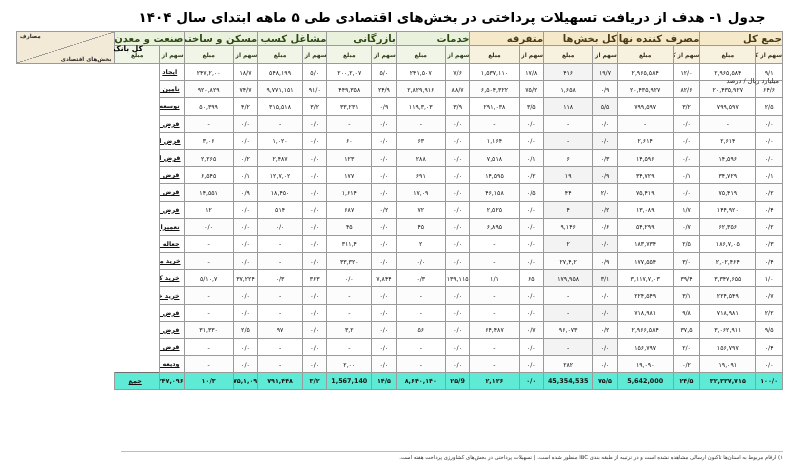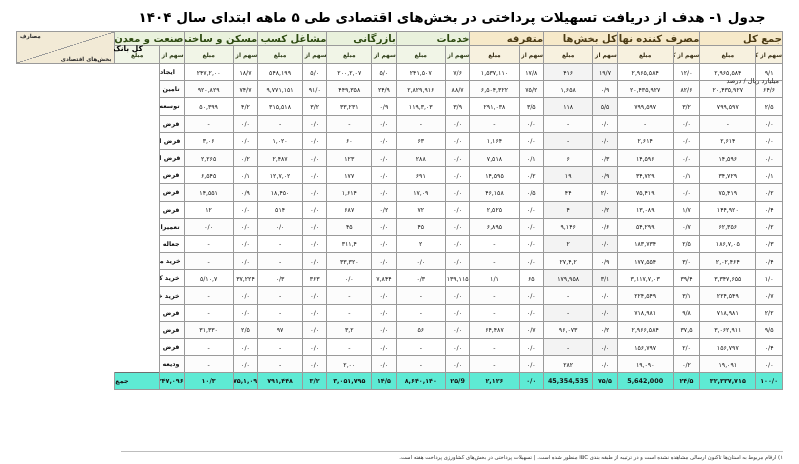--- a/index.html
+++ b/index.html
@@ -75,26 +75,27 @@
   }
   .hdr-sub.alt{background:#f1f5e7;color:#2e3d18;}
   .hdr-corner{
     background:#f2ead6;
     font-weight:bold;
     font-size:6.6px;
     color:#2b2b2b;
   }
 
   .rowname{
-    text-align:left;
+    text-align:center;
     padding-right:4px;
     font-size:6.4px;
     font-weight:bold;
     background:#ffffff;
     color:#111;
+    text-decoration:underline;
   }
   tr.body-row td{height:16.2px;}
   tr.body-row:nth-child(even) td{background:#fcfcfc;}
   td.shade{background:#f3f3f3;}
   tr.total-row td{
     background:#5eead4;
     font-weight:bold;
     font-size:6.4px;
     height:16px;
     border-top:1.4px solid #6f6f6f;
@@ -540,21 +541,21 @@
           <td>۳۲,۳۳۷,۷۱۵</td>
           <td>۲۴/۵</td>
           <td>5,642,000</td>
           <td>۷۵/۵</td>
           <td>45,354,535</td>
           <td>۰/۰</td>
           <td>۲,۱۲۶</td>
           <td>۲۵/9</td>
           <td>۸,۶۴۰,۱۴۰</td>
           <td>۱۴/۵</td>
-          <td>۳,۰۵۱,۷۹۵</td>
+          <td>1,567,140</td>
           <td>۳/۲</td>
           <td>۷۹۱,۴۴۸</td>
           <td>۱۰,۶۷۵,۱,۰۹</td>
           <td>۱۰/۳</td>
           <td>۱,۲۴۷,۰۹۶</td>
           <td class="rowname">جمع</td>
         </tr>
       </tbody>
   </table>
 

